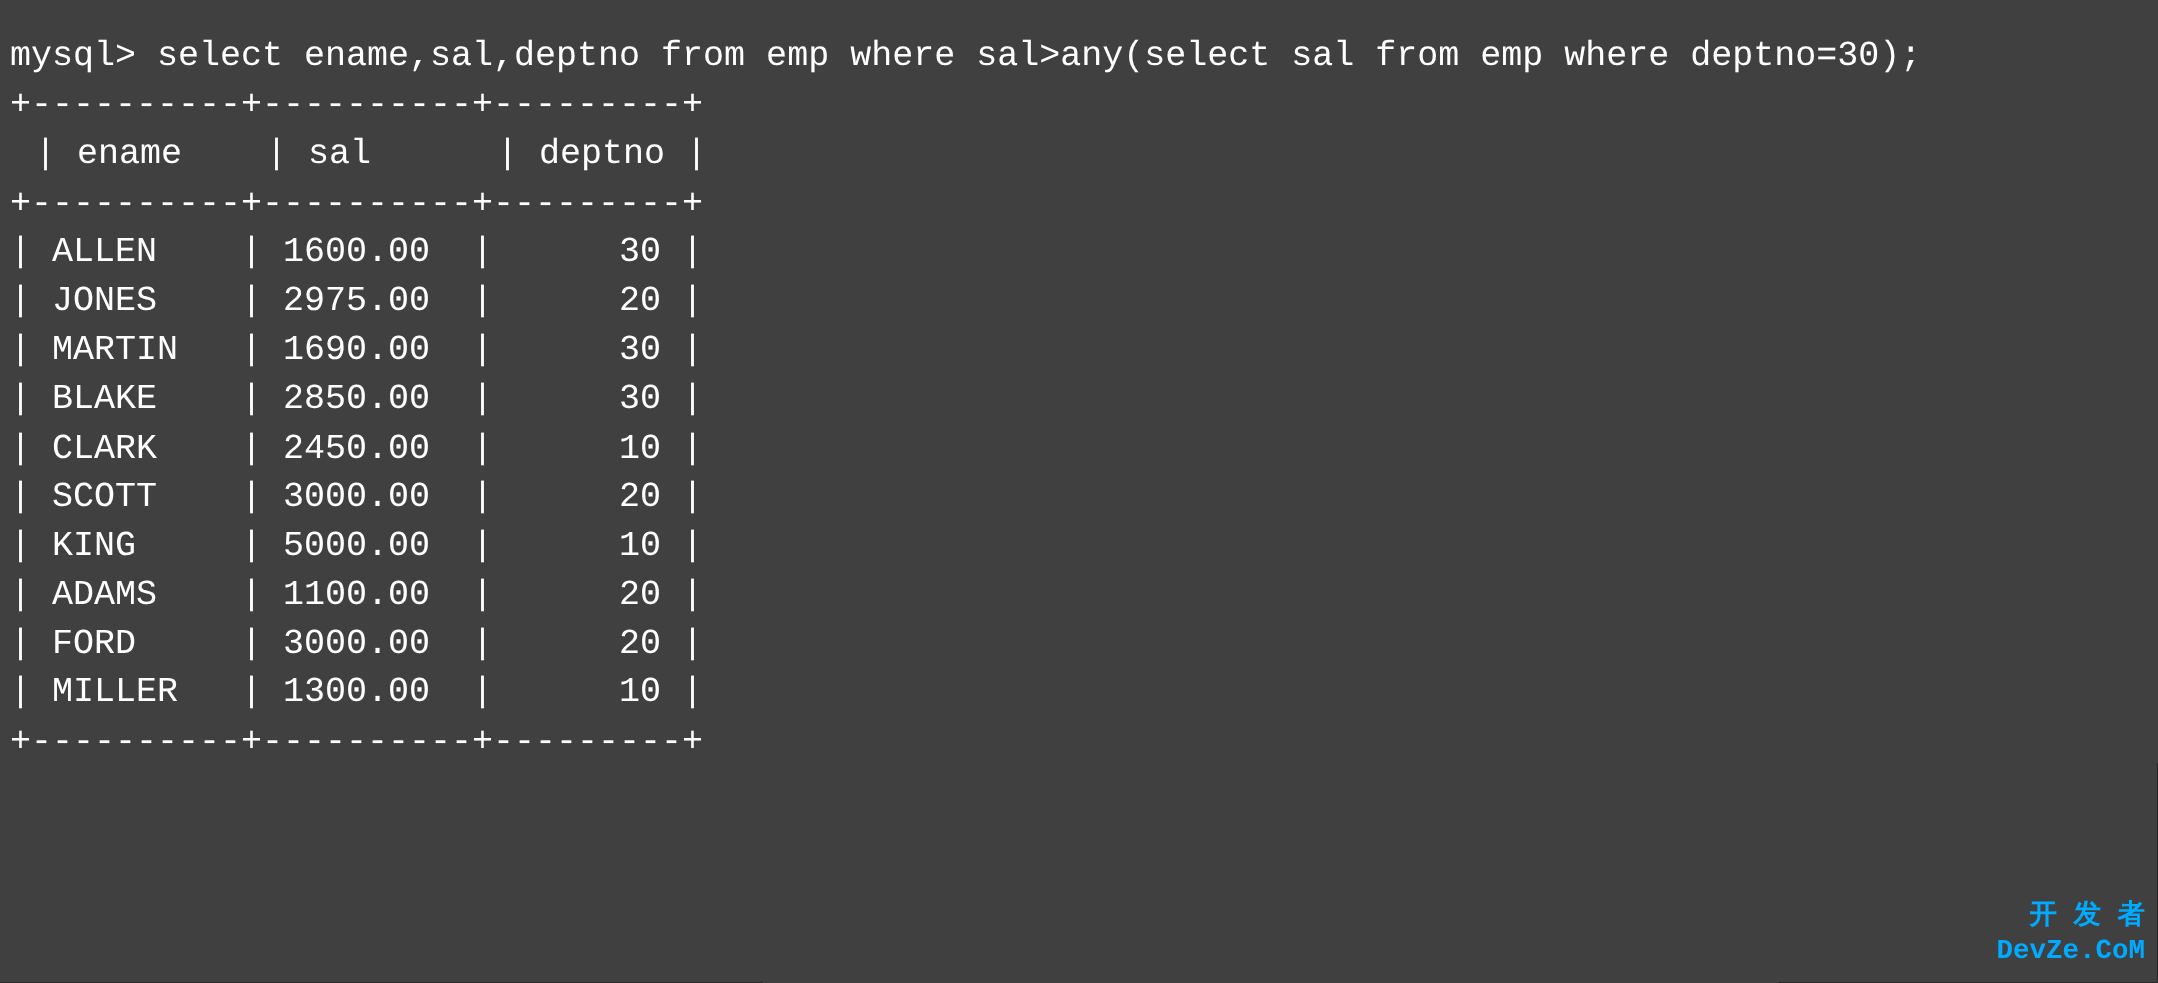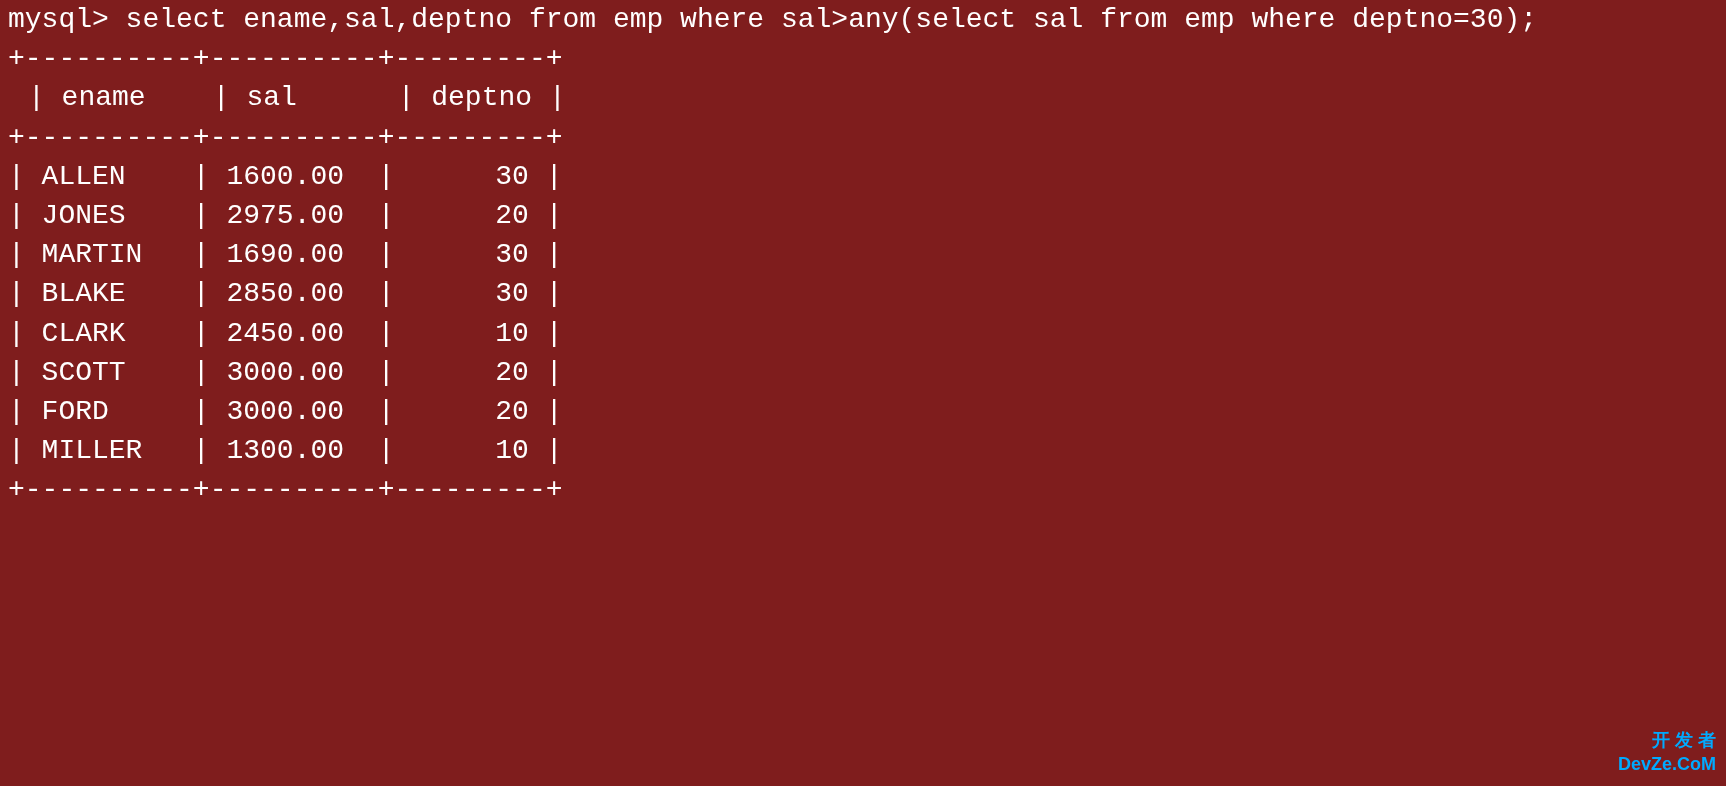--- a/index.html
+++ b/index.html
@@ -15,22 +15,22 @@
       overflow: hidden;
       font-family: 'Courier New', Courier, monospace;
       font-size: 28px;
       color: #ffffff;
       position: relative;
     }
 
     .terminal {
       width: 100%;
       height: 100%;
-      background-color: #7f1d1d;
-      padding: 0 8px;
+      background-color: #404040;
+      padding: 26px 8px;
       position: relative;
     }
 
     .line {
       white-space: pre;
       line-height: 1.4;
       display: block;
     }
 
     .prompt-line {
@@ -60,22 +60,22 @@
 
     @keyframes blink {
       50% { opacity: 0; }
     }
 
     .watermark {
       position: absolute;
       bottom: 10px;
       right: 10px;
       color: #00aaff;
-      font-size: 18px;
-      font-family: Liberation Sans, sans-serif;
+      font-size: 22px;
+      font-family: Liberation Mono, monospace;
       font-weight: bold;
       text-align: right;
       line-height: 1.3;
     }
   </style>
 </head>
 <body>
 
 <div class="terminal">
 
@@ -87,20 +87,22 @@
 
   <span class="line table-border">+----------+----------+---------+</span>
 
   <div id="table-rows">
       <span class="line table-row-data">| ALLEN    | 1600.00  |      30 |</span>
       <span class="line table-row-data">| JONES    | 2975.00  |      20 |</span>
       <span class="line table-row-data">| MARTIN   | 1690.00  |      30 |</span>
       <span class="line table-row-data">| BLAKE    | 2850.00  |      30 |</span>
       <span class="line table-row-data">| CLARK    | 2450.00  |      10 |</span>
       <span class="line table-row-data">| SCOTT    | 3000.00  |      20 |</span>
+      <span class="line table-row-data">| KING     | 5000.00  |      10 |</span>
+      <span class="line table-row-data">| ADAMS    | 1100.00  |      20 |</span>
       <span class="line table-row-data">| FORD     | 3000.00  |      20 |</span>
       <span class="line table-row-data">| MILLER   | 1300.00  |      10 |</span>
     </div>
 
   <span class="line table-border">+----------+----------+---------+</span>
 
 
   <br>
 
   <span class="line prompt-line">

